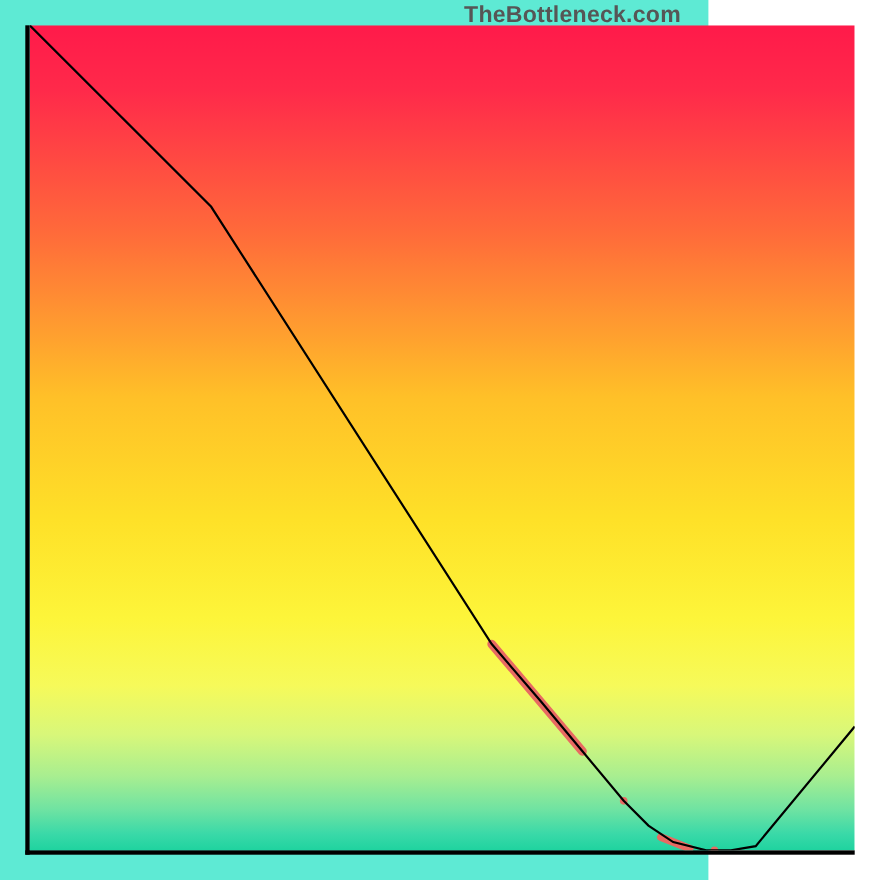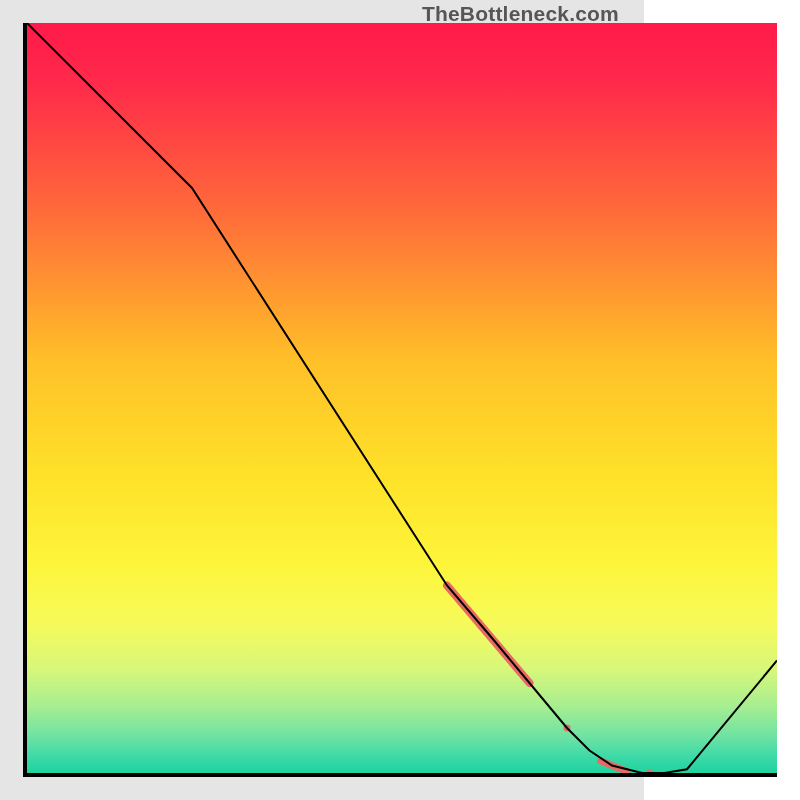--- a/index.html
+++ b/index.html
@@ -1,21 +1,21 @@
 <!DOCTYPE html>
 <html><head>
 <meta charset="utf-8">
 <style>
   * { margin: 0; padding: 0; box-sizing: border-box; }
   html, body { width: 800px; height: 800px; overflow: hidden; }
   .chart-container {
     position: relative;
     width: 644px;
     height: 800px;
-    background: #e5e5e5;
+    background: #5eead4;
   }
   .plot-area {
     position: absolute;
     left: 23px;
     top: 23px;
     width: 754px;
     height: 754px;
     border-left: 4px solid #000;
     border-bottom: 4px solid #000;
   }

